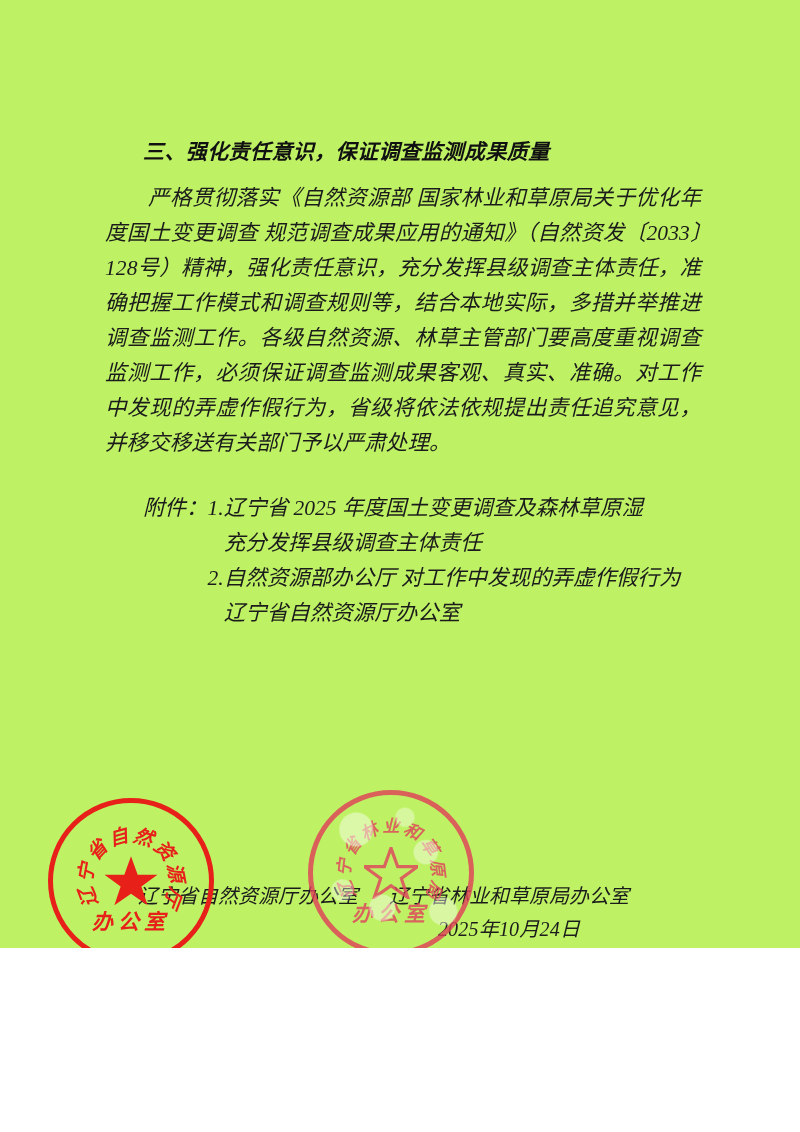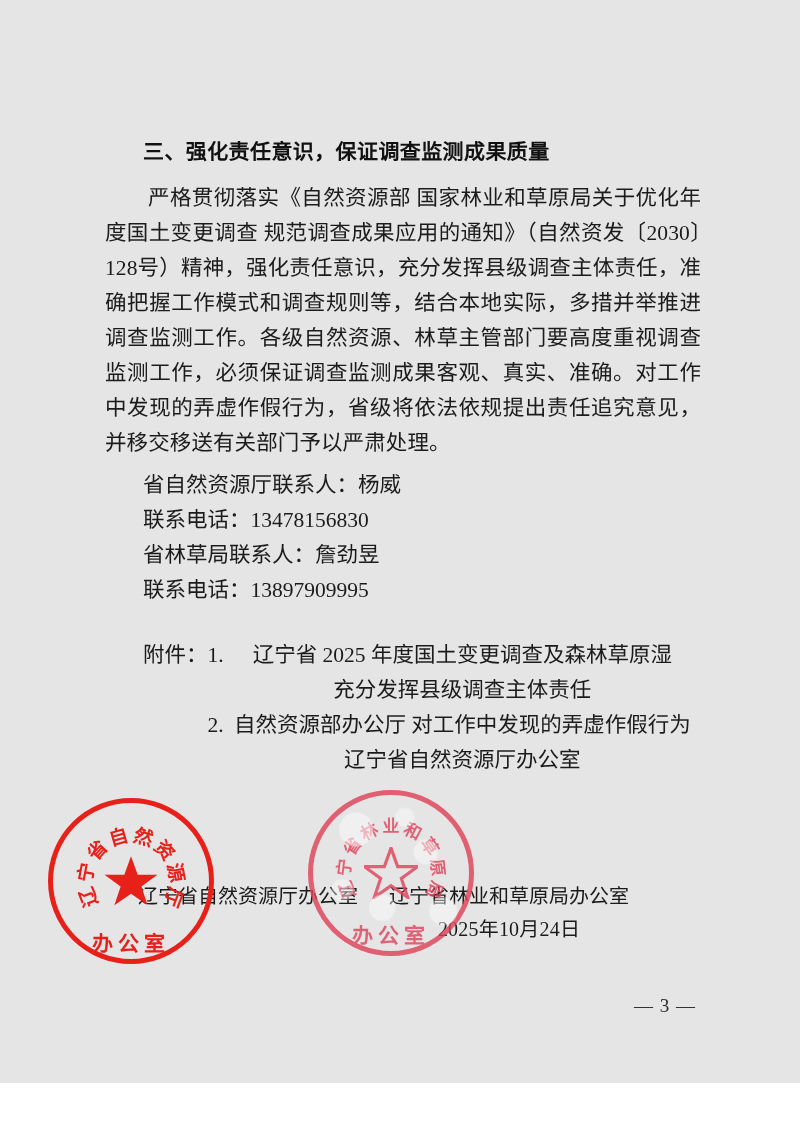--- a/index.html
+++ b/index.html
@@ -7,24 +7,25 @@
     padding: 0;
     background: #ffffff;
   }
   body {
     font-family: "Liberation Serif", "DejaVu Serif", serif;
     color: #1a1a1a;
   }
   .page {
     position: relative;
     width: 800px;
-    height: 1083px;
+    height: 948px;
     margin: 0 auto;
-    background: #e5e5e5;
+    background: #bef264;
     overflow: hidden;
+    font-style: italic;
   }
   .content {
     position: absolute;
     left: 105px;
     top: 0;
     width: 596px;
   }
 
   
   .section-heading {
@@ -88,21 +89,20 @@
   .attach-item {
     display: flex;
     align-items: flex-start;
   }
   .attach-num {
     flex: 0 0 auto;
     white-space: nowrap;
   }
   .attach-text {
     flex: 1 1 auto;
-    text-align: center;
   }
   .attach-text div {
     white-space: nowrap;
   }
 
   
   .sign-area {
     position: absolute;
     left: 105px;
     top: 880px;
@@ -196,21 +196,21 @@
       radial-gradient(circle at 70% 38%, rgba(255,255,255,0.5) 0 7%, transparent 8%),
       radial-gradient(circle at 45% 70%, rgba(255,255,255,0.5) 0 8%, transparent 9%),
       radial-gradient(circle at 22% 60%, rgba(255,255,255,0.45) 0 6%, transparent 7%),
       radial-gradient(circle at 80% 72%, rgba(255,255,255,0.5) 0 7%, transparent 8%),
       radial-gradient(circle at 58% 18%, rgba(255,255,255,0.45) 0 5%, transparent 6%);
   }
   .bottom-ch {
     position: absolute;
     left: 50%;
     transform: translateX(-50%);
-    bottom: 7px;
+    bottom: 29px;
     font-family: "DejaVu Sans", "Liberation Sans", sans-serif;
     font-weight: bold;
     font-size: 21px;
     letter-spacing: 5px;
     white-space: nowrap;
   }
 
   
   .page-number {
     position: absolute;
@@ -230,28 +230,22 @@
 </style>
 </head>
 <body>
 
 <div class="page">
 
   <div class="content">
 
     <h2 class="section-heading">三、强化责任意识，保证调查监测成果质量</h2>
 
-    <p class="body-para">严格贯彻落实《自然资源部  国家林业和草原局关于优化年度国土变更调查  规范调查成果应用的通知》（自然资发〔2030〕128号）精神，强化责任意识，充分发挥县级调查主体责任，准确把握工作模式和调查规则等，结合本地实际，多措并举推进调查监测工作。各级自然资源、林草主管部门要高度重视调查监测工作，必须保证调查监测成果客观、真实、准确。对工作中发现的弄虚作假行为，省级将依法依规提出责任追究意见，并移交移送有关部门予以严肃处理。</p>
-
-    <div class="contact-block">
-      <div class="contact-line">省自然资源厅联系人：杨威</div>
-      <div class="contact-line">联系电话：13478156830</div>
-      <div class="contact-line">省林草局联系人：詹劲昱</div>
-      <div class="contact-line">联系电话：13897909995</div>
-    </div>
+    <p class="body-para">严格贯彻落实《自然资源部  国家林业和草原局关于优化年度国土变更调查  规范调查成果应用的通知》（自然资发〔2033〕128号）精神，强化责任意识，充分发挥县级调查主体责任，准确把握工作模式和调查规则等，结合本地实际，多措并举推进调查监测工作。各级自然资源、林草主管部门要高度重视调查监测工作，必须保证调查监测成果客观、真实、准确。对工作中发现的弄虚作假行为，省级将依法依规提出责任追究意见，并移交移送有关部门予以严肃处理。</p>
+
 
     <div class="attach-block">
       <div class="attach-row">
         <span class="attach-label">附件：</span>
         <div class="attach-items">
 
           <div class="attach-item">
             <span class="attach-num">1.</span>
             <div class="attach-text">
               <div>辽宁省 2025 年度国土变更调查及森林草原湿</div>

